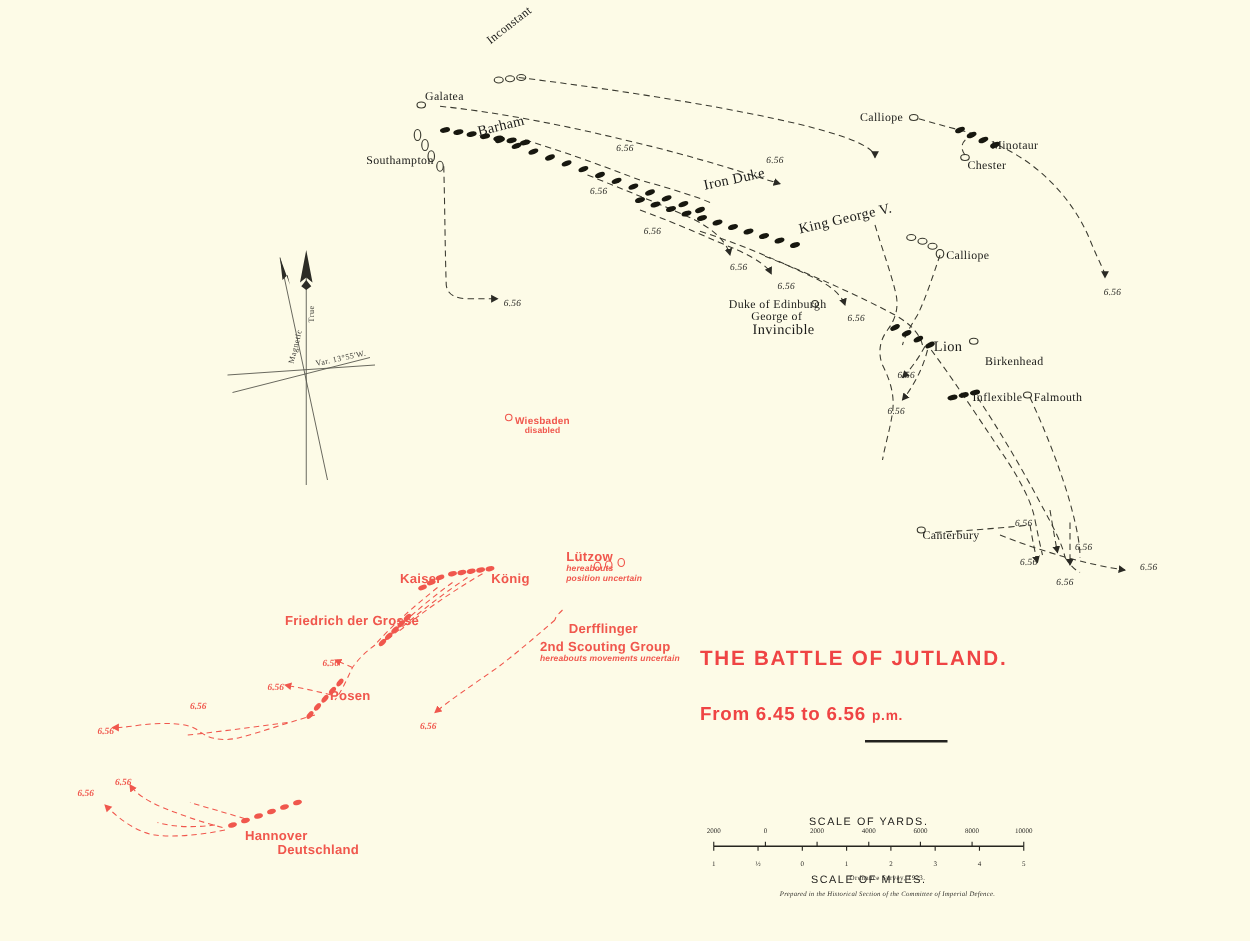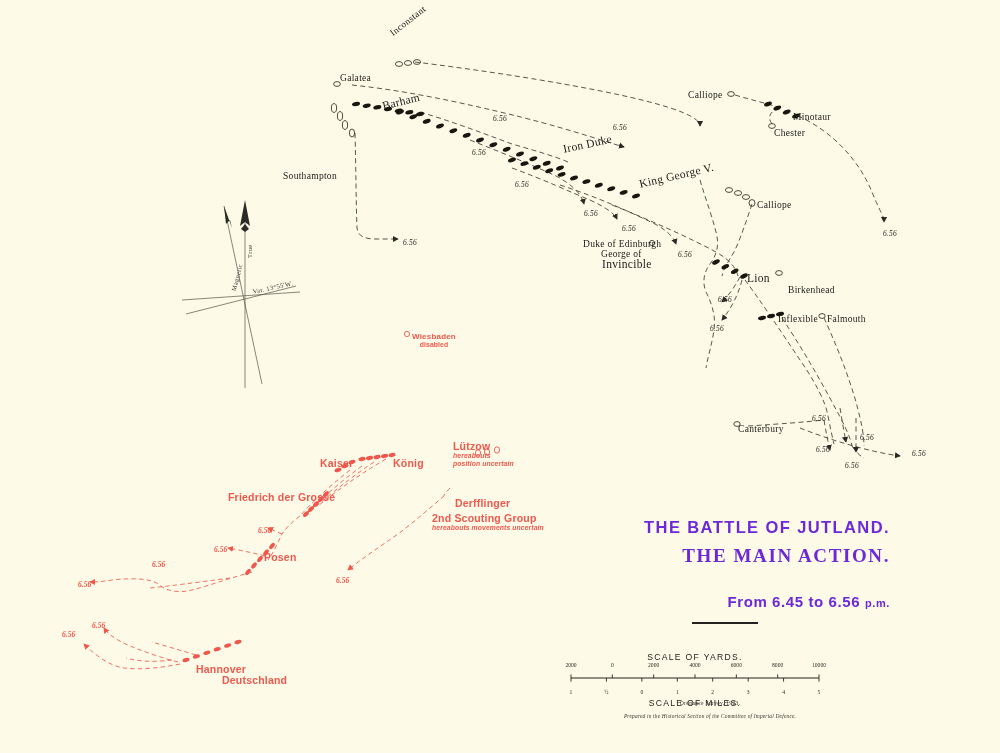--- a/index.html
+++ b/index.html
@@ -25,21 +25,21 @@
   
   .ger{color:#f0574d;font-family:"Liberation Sans",sans-serif;font-weight:bold;}
   .ger-name{font-size:10.5px;letter-spacing:.2px;}
   .ger-note{font-size:6.8px;font-style:italic;font-weight:bold;letter-spacing:.1px;line-height:1.25;}
   .time-r{font-size:7.5px;font-style:italic;color:#f0574d;font-family:"Liberation Serif",serif;font-weight:bold;}
 
   
   .compass-txt{font-size:6.5px;color:#3a3a35;font-family:"Liberation Serif",serif;letter-spacing:.4px;}
 
   
-  #title-block{position:absolute;left:560px;top:518px;width:330px;text-align:right;color:#6d28d9;}
+  #title-block{position:absolute;left:560px;top:518px;width:330px;text-align:left;color:#ef4444;}
   #t1{font-family:"Liberation Sans",sans-serif;font-weight:bold;font-size:16.5px;letter-spacing:1.4px;}
   #t2{font-family:"Liberation Serif",serif;font-weight:bold;font-size:19px;letter-spacing:1.6px;margin-top:8px;}
   #t3{font-family:"Liberation Sans",sans-serif;font-weight:bold;font-size:15px;letter-spacing:.6px;margin-top:26px;}
   #t3 .pm{font-size:11px;}
   #rule{width:66px;height:2px;background:#23221f;margin:12px auto 0;}
 
   
   #scale-block{position:absolute;left:565px;top:652px;width:260px;}
   .scale-cap{text-align:center;font-family:"Liberation Sans",sans-serif;font-weight:normal;
              font-size:8.6px;letter-spacing:1.3px;color:#22211e;}
@@ -282,21 +282,21 @@
   </svg>
 
   <div class="lbl compass-txt" style="left:246px;top:258px;transform:rotate(-90deg);transform-origin:left top;">True</div>
   <div class="lbl compass-txt" style="left:230px;top:290px;transform:rotate(-76deg);transform-origin:left top;">Magnetic</div>
   <div class="lbl compass-txt" style="left:252px;top:288px;transform:rotate(-12deg);transform-origin:left top;">Var. 13°55'W.</div>
 
   <div id="layer-british-names">
       <div class="lbl brit brit-name sm" style="left: 388px; top: 30px; transform: rotate(-38deg); transform-origin: left top;">Inconstant</div>
       <div class="lbl brit brit-name sm" style="left: 340px; top: 73px; transform-origin: left top;">Galatea</div>
       <div class="lbl brit brit-name lg" style="left: 381px; top: 100px; transform: rotate(-14deg); transform-origin: left top;">Barham</div>
-      <div class="lbl brit brit-name sm" style="left: 283px; top: 124px; transform-origin: left top; margin-top: 47px;">Southampton</div>
+      <div class="lbl brit brit-name sm" style="left: 293px; top: 124px; transform-origin: left top;">Southampton</div>
       <div class="lbl brit brit-name lg" style="left: 562px; top: 143px; transform: rotate(-12deg); transform-origin: left top;">Iron Duke</div>
       <div class="lbl brit brit-name lg" style="left: 638px; top: 178px; transform: rotate(-13deg); transform-origin: left top;">King George V.</div>
       <div class="lbl brit brit-name sm" style="left: 688px; top: 90px; transform-origin: left top;">Calliope</div>
       <div class="lbl brit brit-name sm" style="left: 793px; top: 112px; transform-origin: left top;">Minotaur</div>
       <div class="lbl brit brit-name sm" style="left: 774px; top: 128px; transform-origin: left top;">Chester</div>
       <div class="lbl brit brit-name sm" style="left: 757px; top: 200px; transform-origin: left top;">Calliope</div>
       <div class="lbl brit brit-name lg" style="left: 747px; top: 272px; transform-origin: left top; font-family: Liberation Serif, serif;">Lion</div>
       <div class="lbl brit brit-name sm" style="left: 788px; top: 285px; transform-origin: left top;">Birkenhead</div>
       <div class="lbl brit brit-name sm" style="left: 778px; top: 314px; transform-origin: left top;">Inflexible</div>
       <div class="lbl brit brit-name sm" style="left: 827px; top: 314px; transform-origin: left top;">Falmouth</div>
@@ -356,21 +356,20 @@
     </div>
   <div id="layer-wiesbaden">
       <div class="lbl ger" style="left: 412px; top: 332px; text-align: center;">
         <div class="ger-name" style="font-size: 8px;">Wiesbaden</div>
         <div class="ger-note" style="font-style: normal;">disabled</div>
       </div>
     </div>
 
   <div id="title-block">
     <div id="t1">THE  BATTLE  OF  JUTLAND.</div>
-    <div id="t2">THE   MAIN   ACTION.</div>
     <div id="t3">
       <span>From  6.45  to  6.56 </span><span class="pm">p.m.</span>
     </div>
     <div id="rule"></div>
   </div>
 
   <div id="scale-block">
     <div class="scale-cap">SCALE  OF  YARDS.</div>
     <div class="scale-nums" id="yard-nums">
         <span style="left: 6px;">2000</span>

